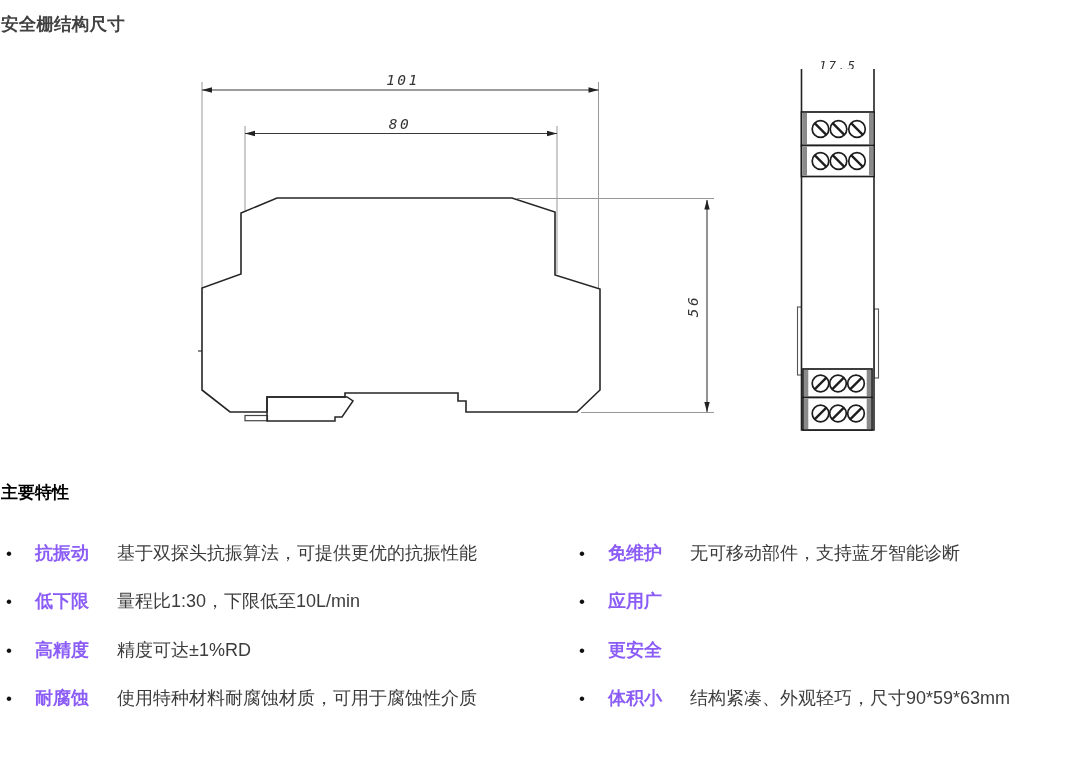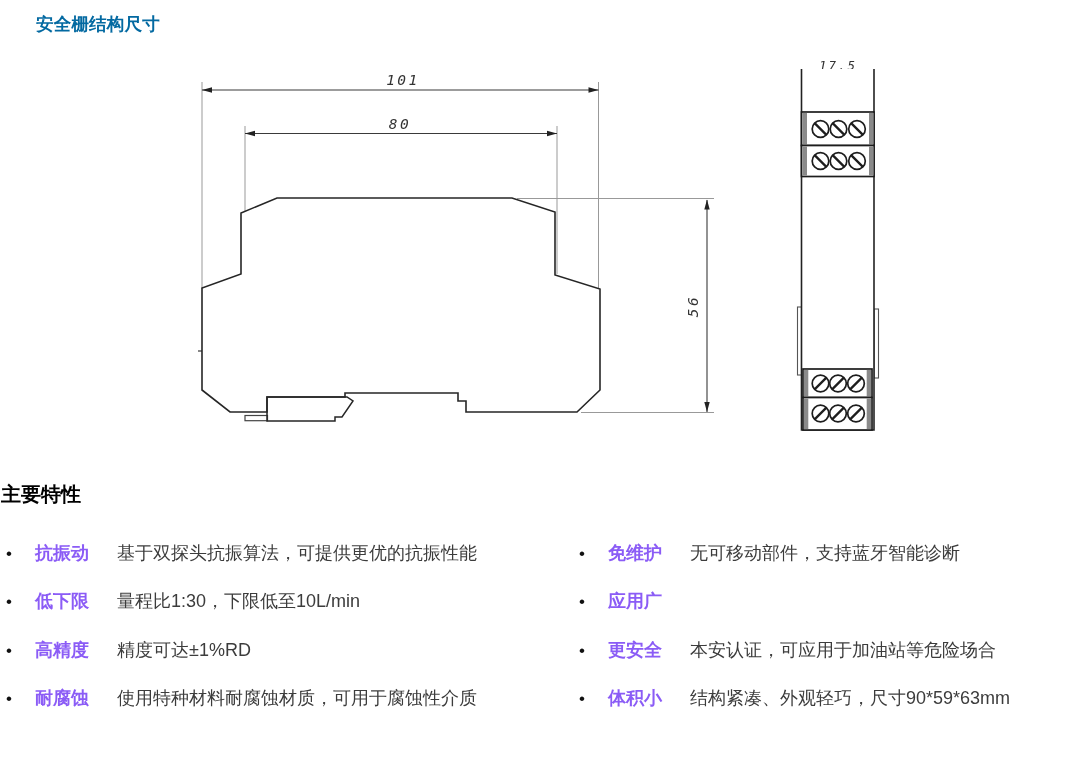--- a/index.html
+++ b/index.html
@@ -2,25 +2,25 @@
 <html><head>
 <meta charset="utf-8">
 <style>
   html,body{margin:0;padding:0;background:#fff;}
   .page{
     position:relative;width:1080px;height:771px;background:#ffffff;overflow:hidden;
     font-family:"Liberation Sans","DejaVu Sans",sans-serif;color:#111;
   }
   .drawing-svg{position:absolute;left:0;top:0;width:1080px;height:771px;}
   .page-title{
-    position:absolute;left:1px;top:12px;font-size:17.5px;font-weight:bold;color:#0369a1;
-    letter-spacing:0.2px;white-space:nowrap;padding-left:35px;
+    position:absolute;left:1px;top:12px;font-size:17.5px;font-weight:bold;color:#404040;
+    letter-spacing:0.2px;white-space:nowrap;
   }
   .section-heading{
-    position:absolute;left:1px;top:481px;font-size:20px;font-weight:bold;color:#000;
+    position:absolute;left:1px;top:481px;font-size:17px;font-weight:bold;color:#000;
     white-space:nowrap;
   }
   .feat-row{
     position:absolute;display:flex;align-items:baseline;font-size:18px;line-height:24px;
     white-space:nowrap;
   }
   .feat-row .bullet{
     display:inline-block;width:29px;font-size:17px;color:#111;flex:0 0 29px;
   }
   .feat-row .term{font-weight:bold;color:#8b5cf6;}
@@ -180,21 +180,20 @@
     <span class="term">免维护</span>
     <span class="desc">无可移动部件，支持蓝牙智能诊断</span>
   </div>
   <div class="feat-row" style="top:589px;left:579px">
     <span class="bullet">•</span>
     <span class="term">应用广</span>
   </div>
   <div class="feat-row" style="top:638px;left:579px">
     <span class="bullet">•</span>
     <span class="term">更安全</span>
-    <span class="desc">本安认证，可应用于加油站等危险场合</span>
   </div>
   <div class="feat-row" style="top:686px;left:579px">
     <span class="bullet">•</span>
     <span class="term">体积小</span>
     <span class="desc">结构紧凑、外观轻巧，尺寸90*59*63mm</span>
   </div>
 
 </div>
 
 </body></html>

